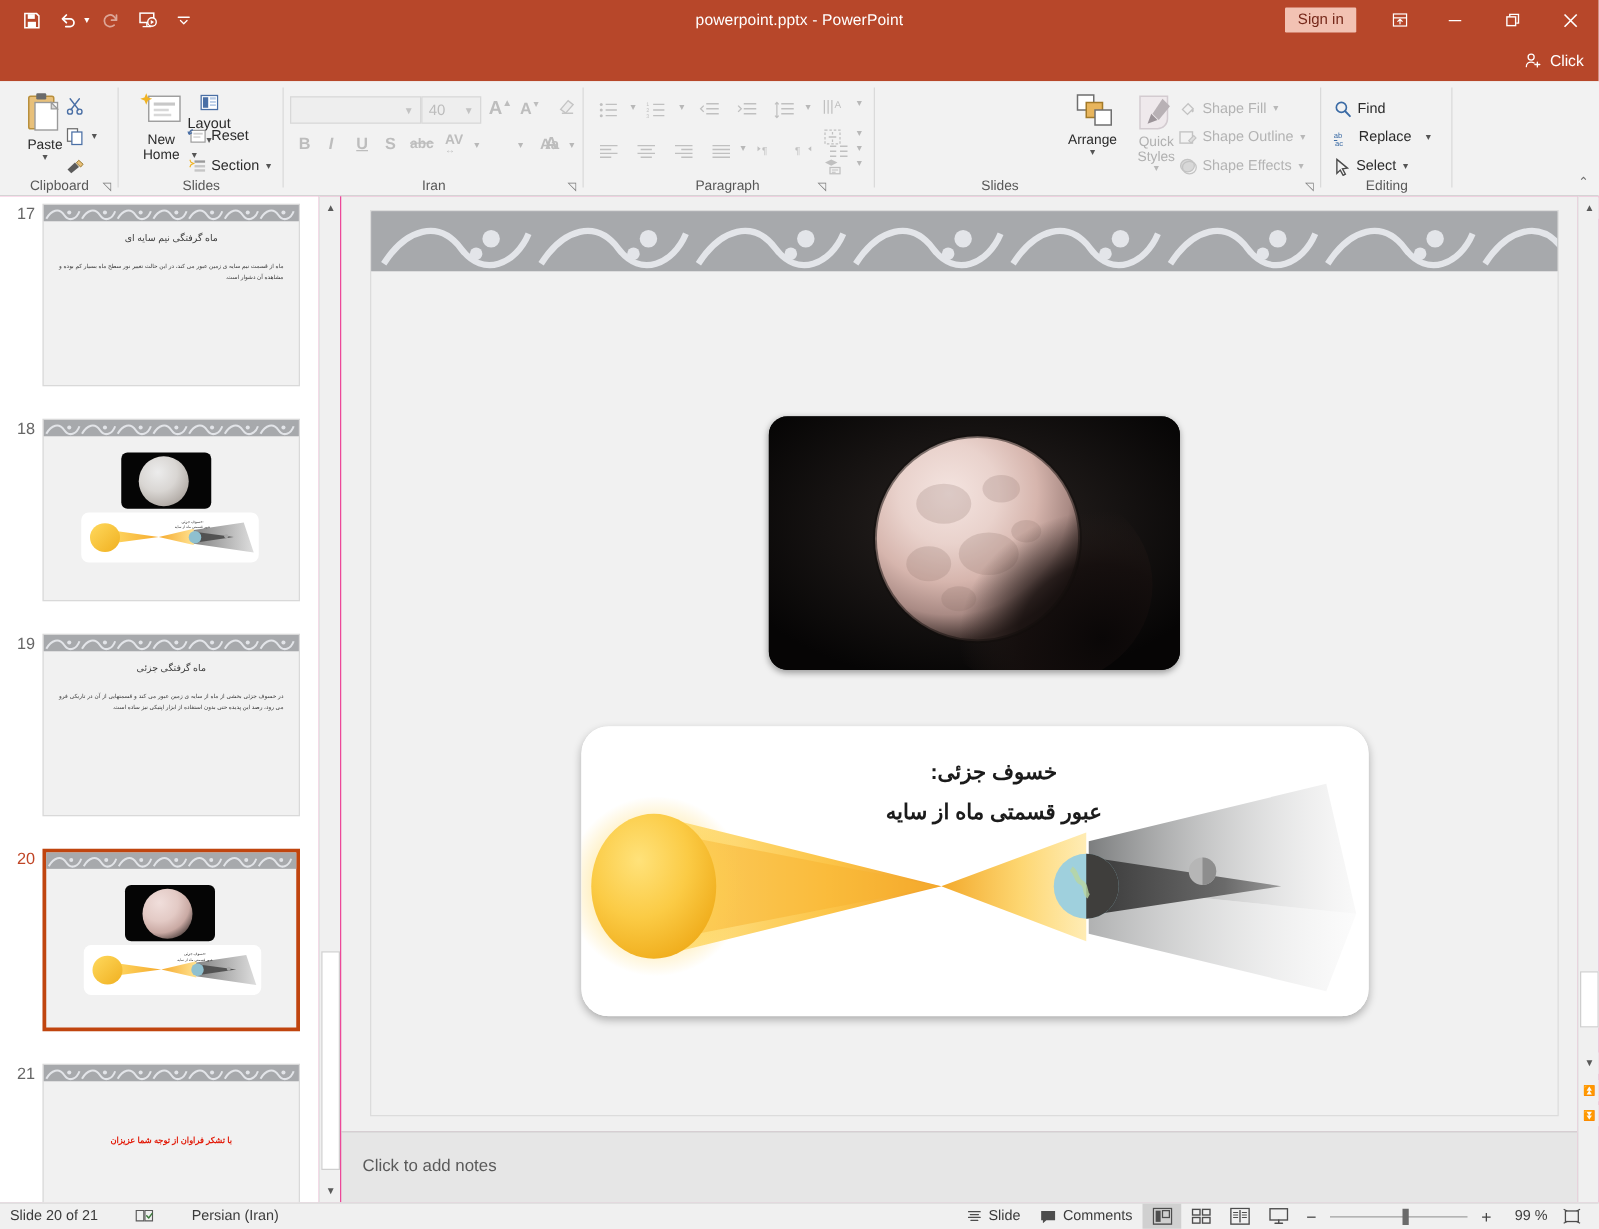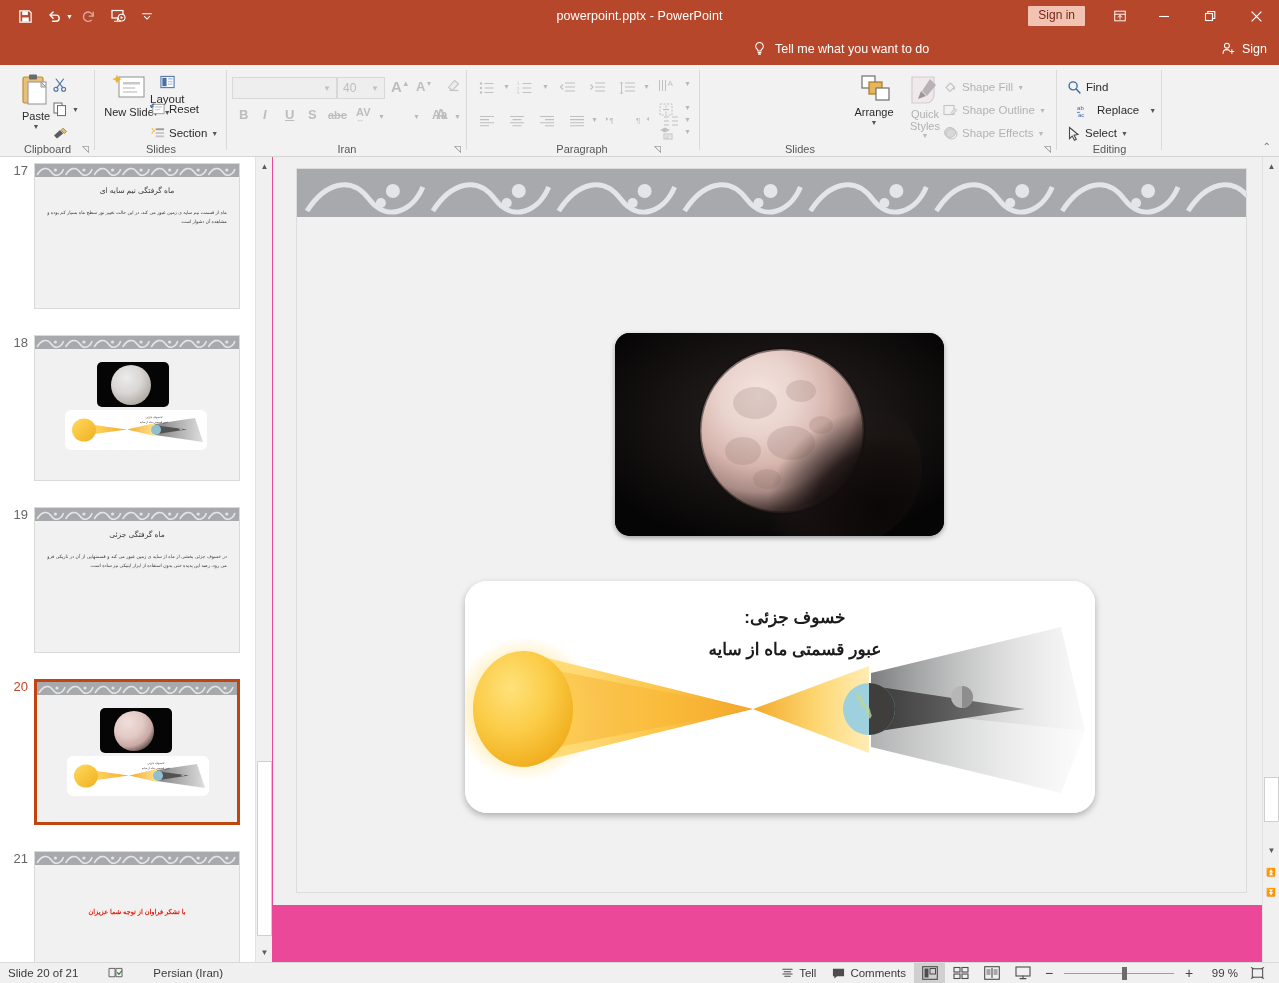--- a/index.html
+++ b/index.html
@@ -283,38 +283,29 @@
       </div>
       <div class="win-ctrl">
         <svg width="13" height="13" viewBox="0 0 12 12">
             <path d="M1.5 1.5l9 9M10.5 1.5l-9 9" stroke="#fff" stroke-width="1.2"></path>
           </svg>
       </div>
     </div>
   </div>
 
   <div class="tabsbar">
-    <div class="tellme">
-      <span class="icn">
-        <svg width="15" height="15" viewBox="0 0 16 16">
-            <path d="M8 1.6a4 4 0 0 0-2.4 7.2c.5.4.7.9.7 1.4v.4h3.4v-.4c0-.5.2-1 .7-1.4A4 4 0 0 0 8 1.6z" fill="none" stroke="#fff" stroke-width="1.1"></path>
-            <path d="M6.5 12.4h3M7 14h2" stroke="#fff" stroke-width="1.1" stroke-linecap="round"></path>
-          </svg>
-      </span>
-      <span>Tell me what you want to do</span>
-    </div>
     <div class="share">
       <span class="icn">
         <svg width="15" height="15" viewBox="0 0 16 16">
             <circle cx="6.3" cy="5" r="2.6" fill="none" stroke="#fff" stroke-width="1.1"></circle>
             <path d="M2.2 13.2c0-2.4 1.8-4 4.1-4 1 0 1.9.3 2.6.8" fill="none" stroke="#fff" stroke-width="1.1" stroke-linecap="round"></path>
             <path d="M11.6 9.2v4.2M9.5 11.3h4.2" stroke="#fff" stroke-width="1.1" stroke-linecap="round"></path>
           </svg>
       </span>
-      <span>Sign</span>
+      <span>Click</span>
     </div>
   </div>
 
   <div class="ribbon">
 
     <div class="rgroup" style="left:0;width:95px;">
       <div class="bigbtn clipboard-paste">
         <span class="icn">
           <svg width="34" height="36" viewBox="0 0 34 36">
             <rect x="4" y="4" width="20" height="26" rx="1.5" fill="#e8c07a" stroke="#b88f3c" stroke-width="1.2"></rect>
@@ -361,21 +352,21 @@
       <div class="bigbtn" style="left:8px;top:8px;">
         <span class="icn">
           <svg width="36" height="32" viewBox="0 0 36 32">
             <rect x="8" y="4" width="25" height="20" fill="#fff" stroke="#9a9a9a" stroke-width="1.1"></rect>
             <rect x="12" y="9" width="17" height="2.5" fill="#c8c8c8"></rect>
             <rect x="12" y="14" width="12" height="2" fill="#d8d8d8"></rect>
             <rect x="12" y="18" width="14" height="2" fill="#d8d8d8"></rect>
             <path d="M6 1.5l1.4 3.4L10.8 6 7.4 7.4 6 10.8 4.6 7.4 1.2 6l3.4-1.1z" fill="#f0b323"></path>
           </svg>
         </span>
-        <span class="cap">New Slide</span>
+        <span class="cap">New Home</span>
         <span class="caret" style="position:absolute;right:-4px;bottom:2px;">▼</span>
       </div>
       <div class="smallbtn" style="left:55px;top:10px;flex-direction:column;">
         <span class="icn">
           <svg width="15" height="14" viewBox="0 0 16 14">
               <rect x="1" y="1" width="14" height="12" fill="#fff" stroke="#4a6fa5" stroke-width="1.1"></rect>
               <rect x="2.5" y="2.5" width="4.5" height="9" fill="#4a6fa5"></rect>
               <rect x="8.5" y="2.5" width="5" height="2" fill="#b7cbe6"></rect>
               <rect x="8.5" y="5.8" width="5" height="1.5" fill="#b7cbe6"></rect>
               <rect x="8.5" y="8.5" width="5" height="1.5" fill="#b7cbe6"></rect>
@@ -625,21 +616,21 @@
     <div class="rgroup" style="left:1057px;width:105px;">
       <div class="smallbtn" style="left:10px;top:12px;">
         <span class="icn">
           <svg width="15" height="15" viewBox="0 0 16 16">
               <circle cx="6.5" cy="6.3" r="4.3" fill="none" stroke="#3b6ba5" stroke-width="1.4"></circle>
               <path d="M9.8 9.6l4 4.2" stroke="#3b6ba5" stroke-width="1.6" stroke-linecap="round"></path>
             </svg>
         </span>
         <span>Find</span>
       </div>
-      <div class="smallbtn" style="left:20px;top:35px;justify-content:space-between;">
+      <div class="smallbtn" style="left:10px;top:35px;justify-content:space-between;">
         <span class="icn">
           <svg width="16" height="15" viewBox="0 0 17 15">
               <text x="0" y="7" font-size="6.5" fill="#3b6ba5" font-family="Liberation Sans, sans-serif">ab</text>
               <text x="1" y="14" font-size="6.5" fill="#3b6ba5" font-family="Liberation Sans, sans-serif">ac</text>
               <path d="M0 9.5h3" stroke="#3b6ba5" stroke-width="0.9"></path>
             </svg>
         </span>
         <span>Replace</span>
         <span class="caret" style="margin-left:6px;">▼</span>
       </div>
@@ -1011,20 +1002,23 @@
             <circle cx="497" cy="116" r="11" fill="#b6b6b6"></circle>
             <path d="M497 105a11 11 0 0 1 0 22z" fill="#8e8e8e"></path>
 
             <text x="330" y="42" font-size="17" font-weight="bold" fill="#1b1b1b" text-anchor="middle" font-family="Liberation Sans, sans-serif" direction="rtl">خسوف جزئی:</text>
             <text x="330" y="74" font-size="17" font-weight="bold" fill="#1b1b1b" text-anchor="middle" font-family="Liberation Sans, sans-serif" direction="rtl">عبور قسمتی ماه از سایه</text>
           </svg>
         </div>
       </div>
     </div>
 
+    <div class="notespane">
+      <div class="notes-ph">Click to add notes</div>
+    </div>
 
     <div class="vscroll" style="left:1262px;top:0;height:805px;">
       <div class="vs-arrow" style="top:1px;">▲</div>
       <div class="vs-thumb" style="top:620px;height:45px;"></div>
       <div class="vs-arrow" style="top:685px;">▼</div>
       <div class="vs-arrow" style="top:707px;">⏫</div>
       <div class="vs-arrow" style="top:727px;">⏬</div>
     </div>
   </div>
 
@@ -1041,21 +1035,21 @@
       <span>Persian (Iran)</span>
     </div>
 
     <div class="sb-right">
       <div class="sb-item">
         <span class="icn">
           <svg width="13" height="13" viewBox="0 0 14 14">
               <path d="M2 2.5h10M3.5 5h7M2 7.5h10M4 10h6" stroke="#4d4d4d" stroke-width="1.1" stroke-linecap="round"></path>
             </svg>
         </span>
-        <span>Tell</span>
+        <span>Slide</span>
       </div>
       <div class="sb-item">
         <span class="icn">
           <svg width="13" height="13" viewBox="0 0 14 14">
               <path d="M1 2h12v8H5.5L2.5 12.5V10H1z" fill="#4d4d4d"></path>
             </svg>
         </span>
         <span>Comments</span>
       </div>
 

